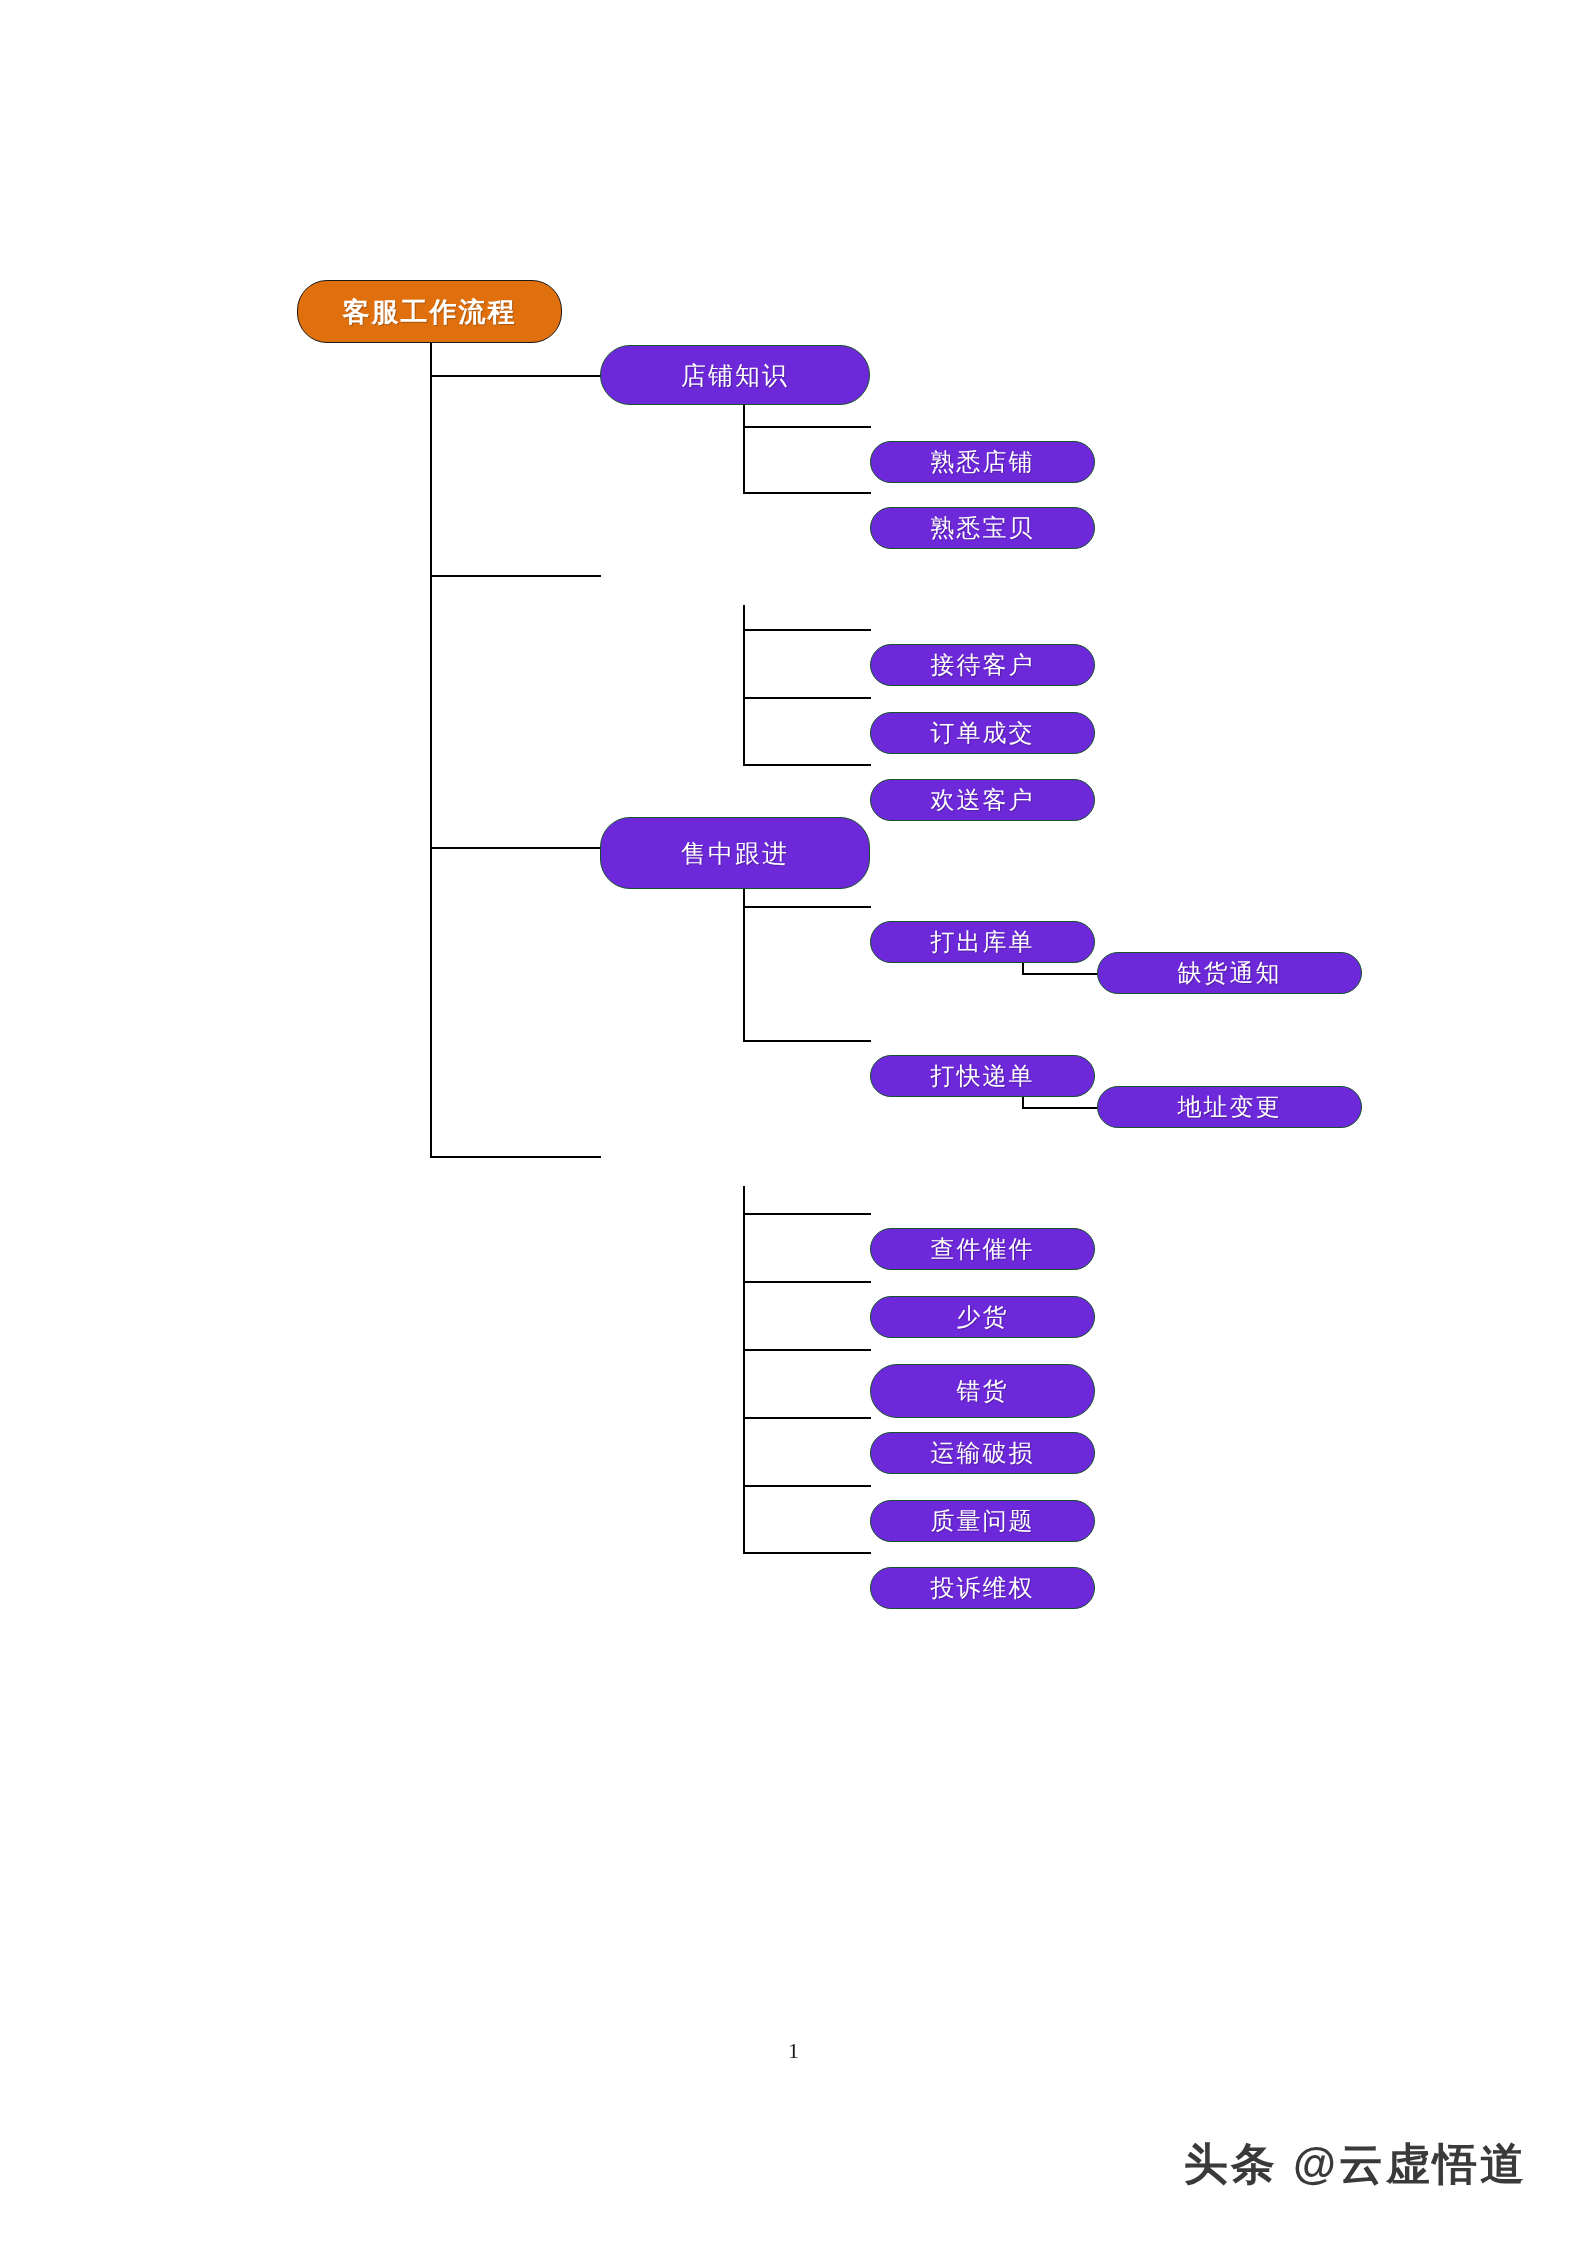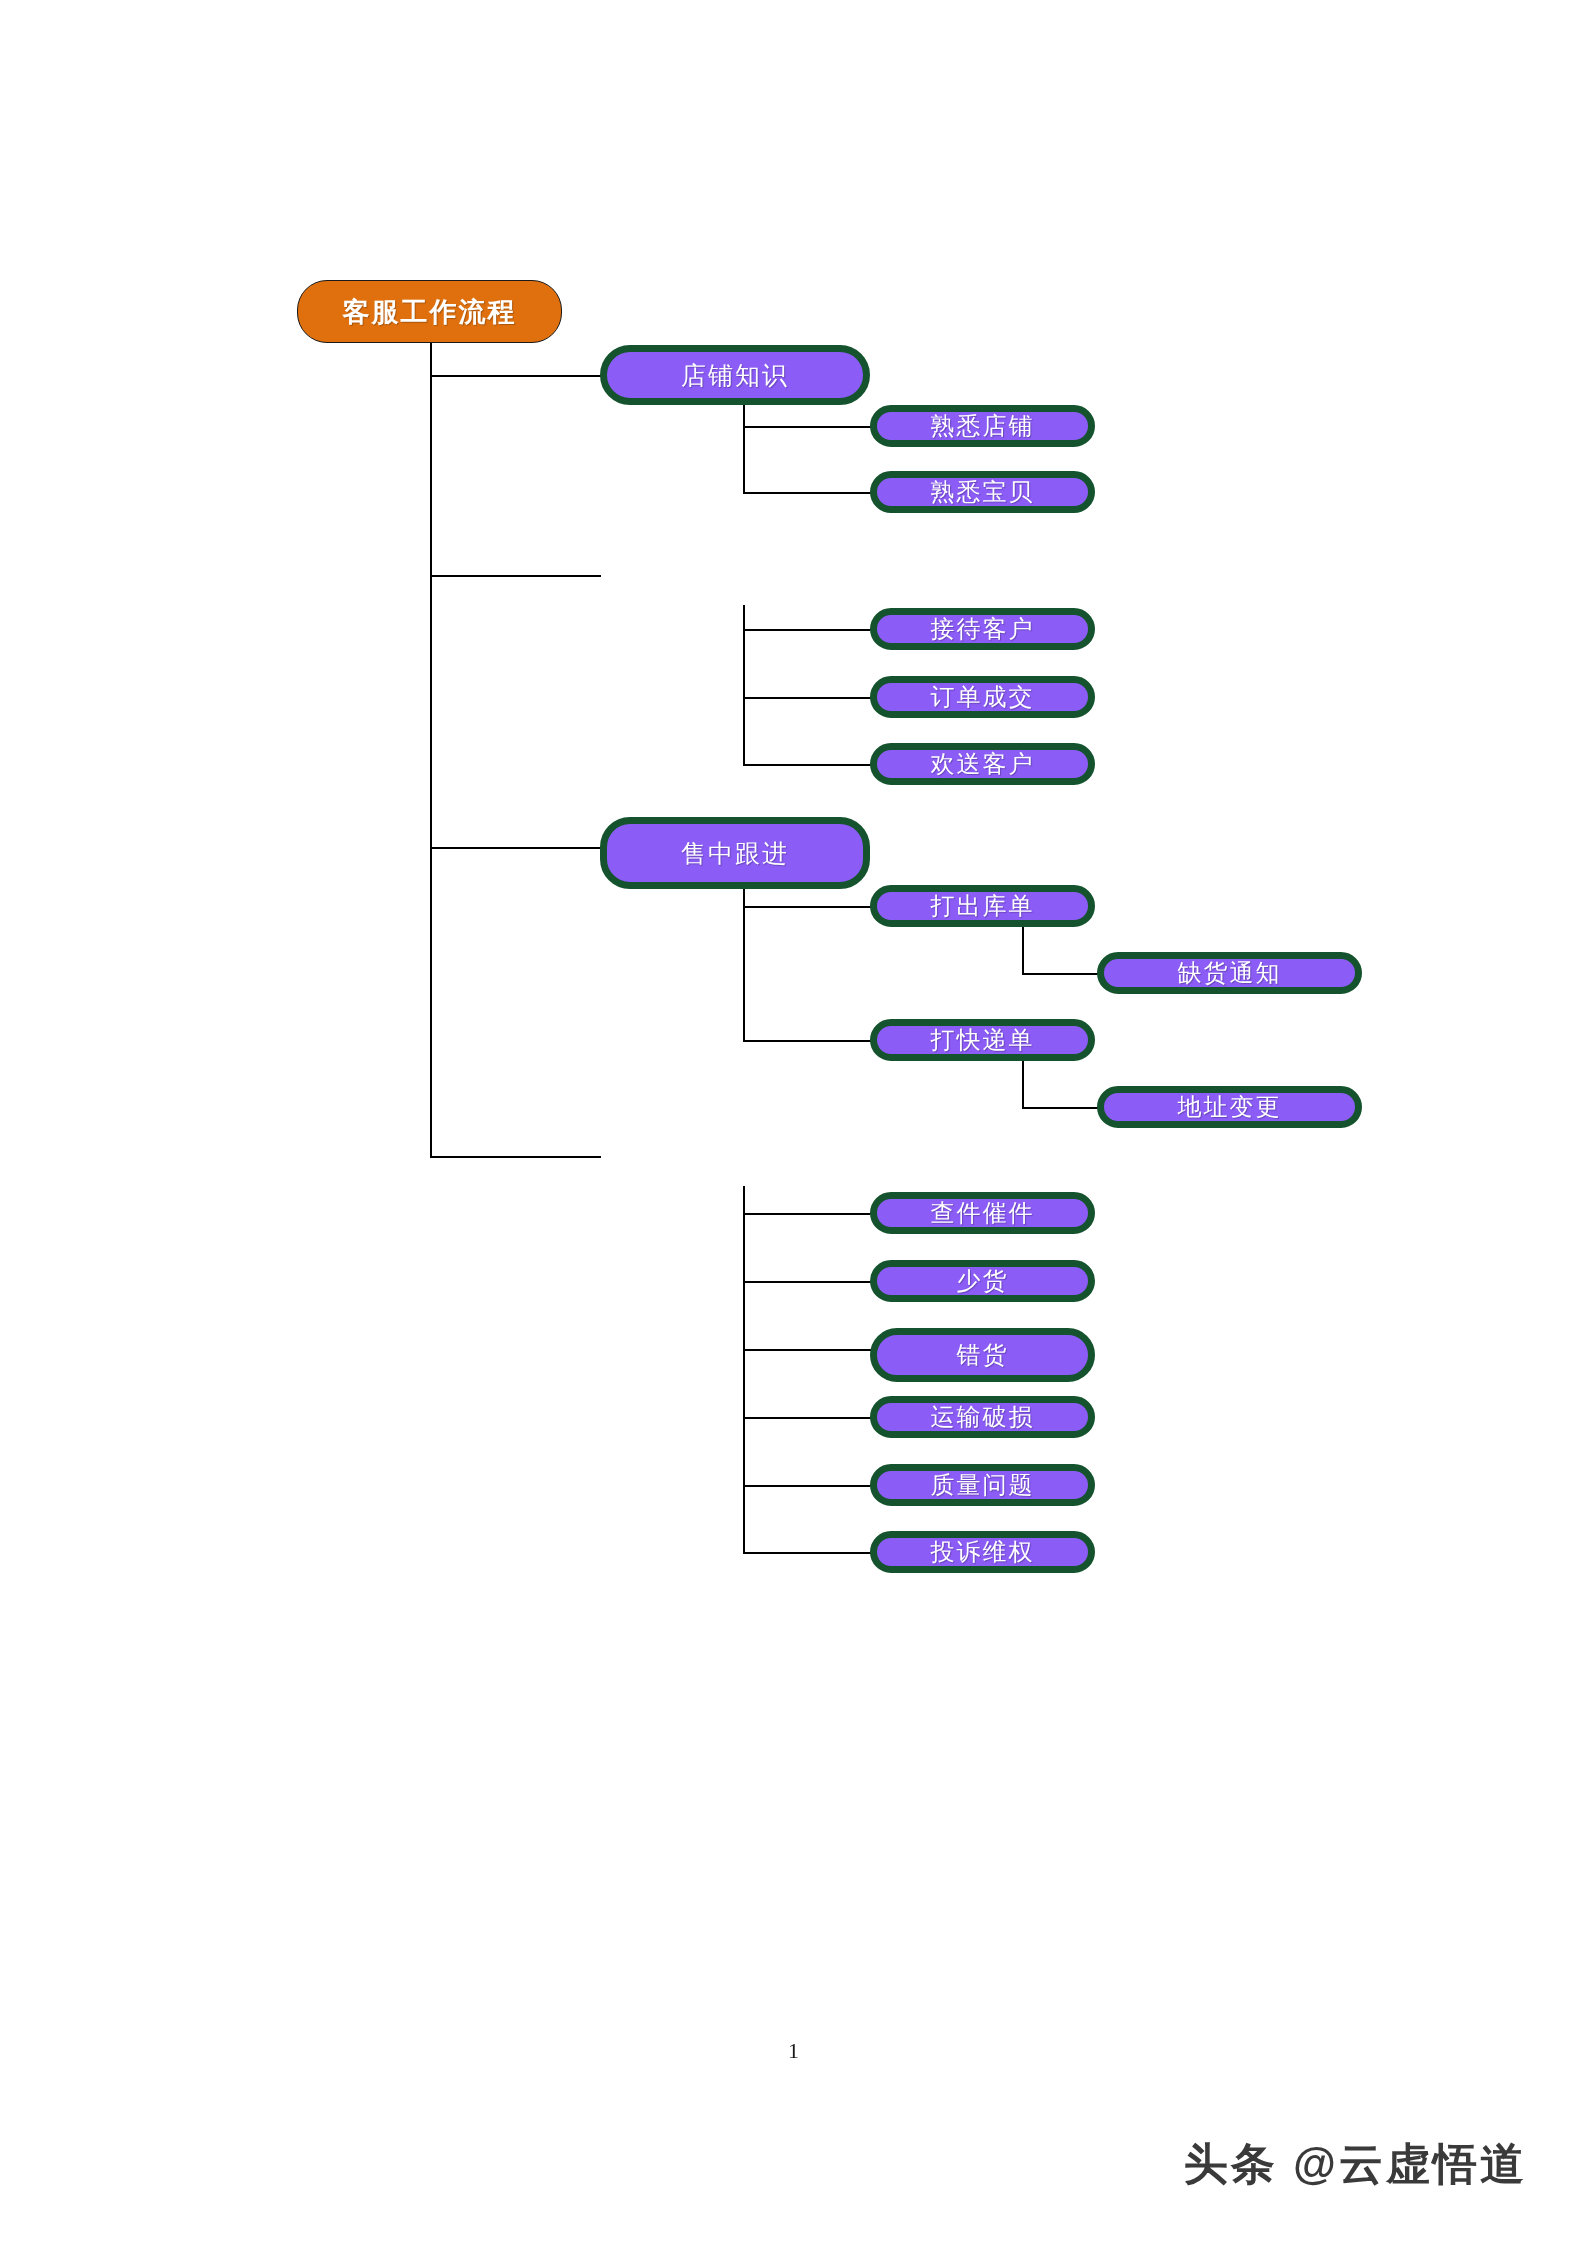--- a/index.html
+++ b/index.html
@@ -38,27 +38,27 @@
     border-radius: 30px;
   }
   .node-root {
     background: #E0700E;
     border: 1px solid #1a1a1a;
     font-size: 27px;
     font-weight: 700;
     text-shadow: 1px 1px 1px rgba(0,0,0,0.25);
   }
   .node-blue {
-    background: #8b5cf6;
-    border: 7px solid #14532d;
+    background: #6d28d9;
+    border: 1px solid #14532d;
     font-size: 24px;
     text-shadow: 1px 1px 1px rgba(0,0,0,0.25);
   }
   .node-l2 { font-size: 25px; }
-  .node-l3 { font-size: 24px; }
+  .node-l3 { font-size: 24px; margin-top: 36px; }
   .node-l4 { font-size: 24px; }
 
   .edge {
     position: absolute;
     background: #000000;
   }
   .edge-v { width: 1.6px; }
   .edge-h { height: 1.6px; }
 
   .page-number {

